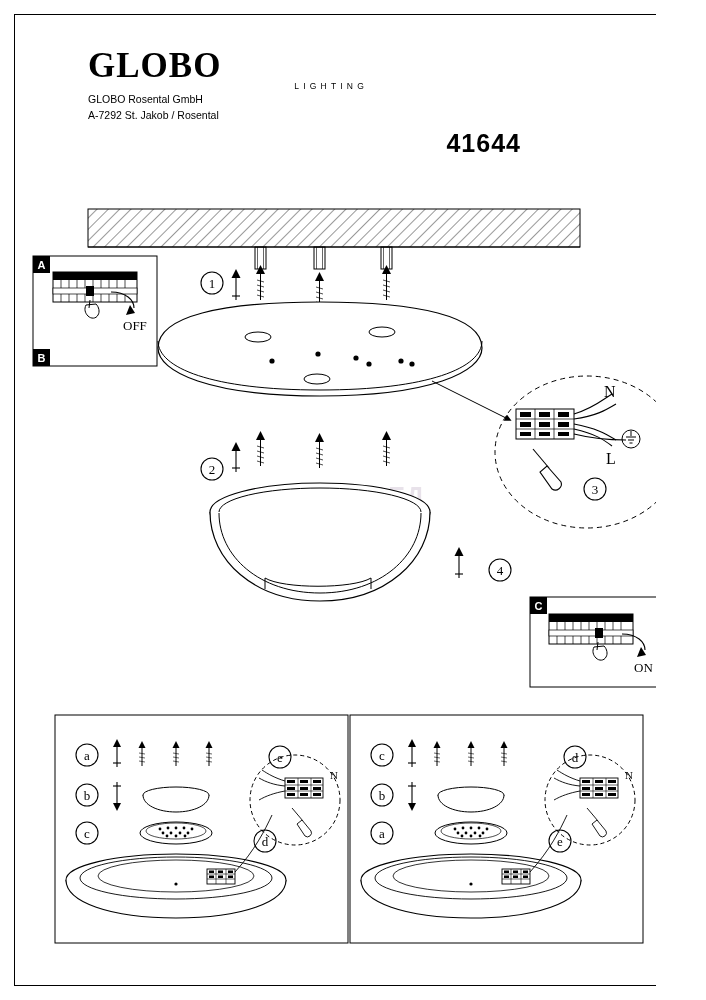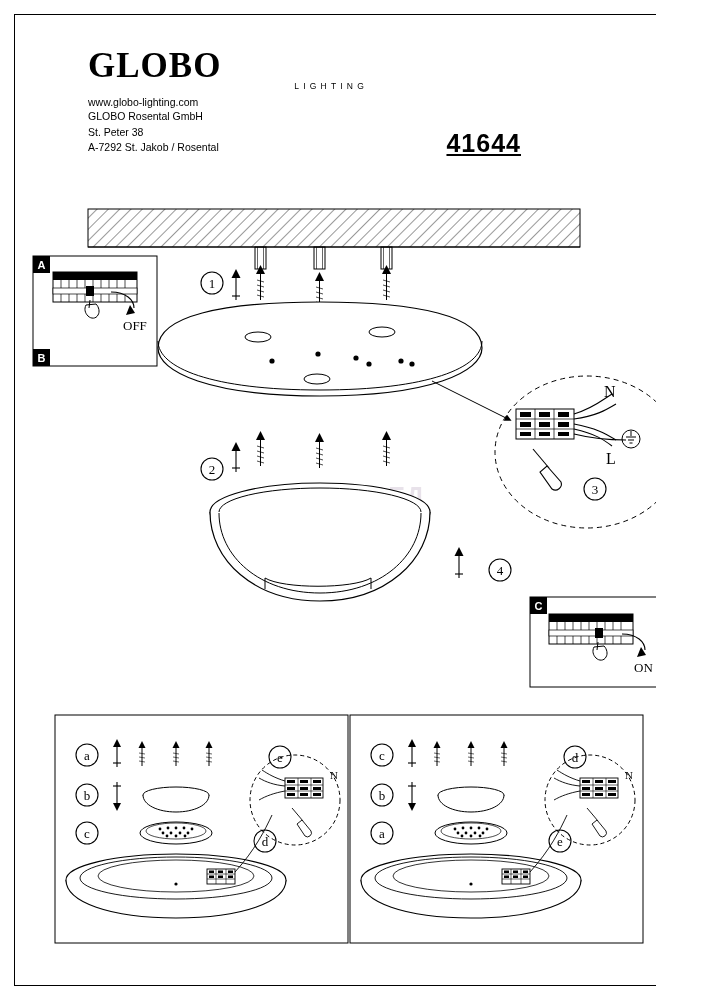--- a/index.html
+++ b/index.html
@@ -58,21 +58,20 @@
     line-height: 14.5px;
     margin-top: 1px;
   }
   .article-no {
     position: absolute;
     right: 135px;
     top: 129px;
     font-size: 25px;
     font-weight: bold;
     letter-spacing: 1px;
-    text-decoration: underline;
   }
   .watermark {
     position: absolute;
     left: 255px;
     top: 482px;
     font-size: 25px;
     font-weight: bold;
     color: #e8e2ea;
     letter-spacing: 1px;
     user-select: none;
@@ -96,23 +95,21 @@
 </head>
 <body>
 
 <div id="sheet">
 
   <div class="border-frame"></div>
 
   <div class="brand-block">
     <div class="brand-name">GLOBO</div>
     <div class="brand-sub">LIGHTING</div>
-    <div class="brand-url">www.globo-lighting.com</div>
     <div class="brand-addr">GLOBO Rosental GmbH</div>
-    <div class="brand-addr">St. Peter 38</div>
     <div class="brand-addr">A-7292 St. Jakob / Rosental</div>
   </div>
 
   <div class="article-no">41644</div>
 
   <div class="watermark">ЛЮСТРАВЕД</div>
 
   <svg class="layer" viewBox="0 0 706 1000">
     <defs>
       <pattern id="hatch" width="8" height="8" patternTransform="rotate(45)" patternUnits="userSpaceOnUse">

